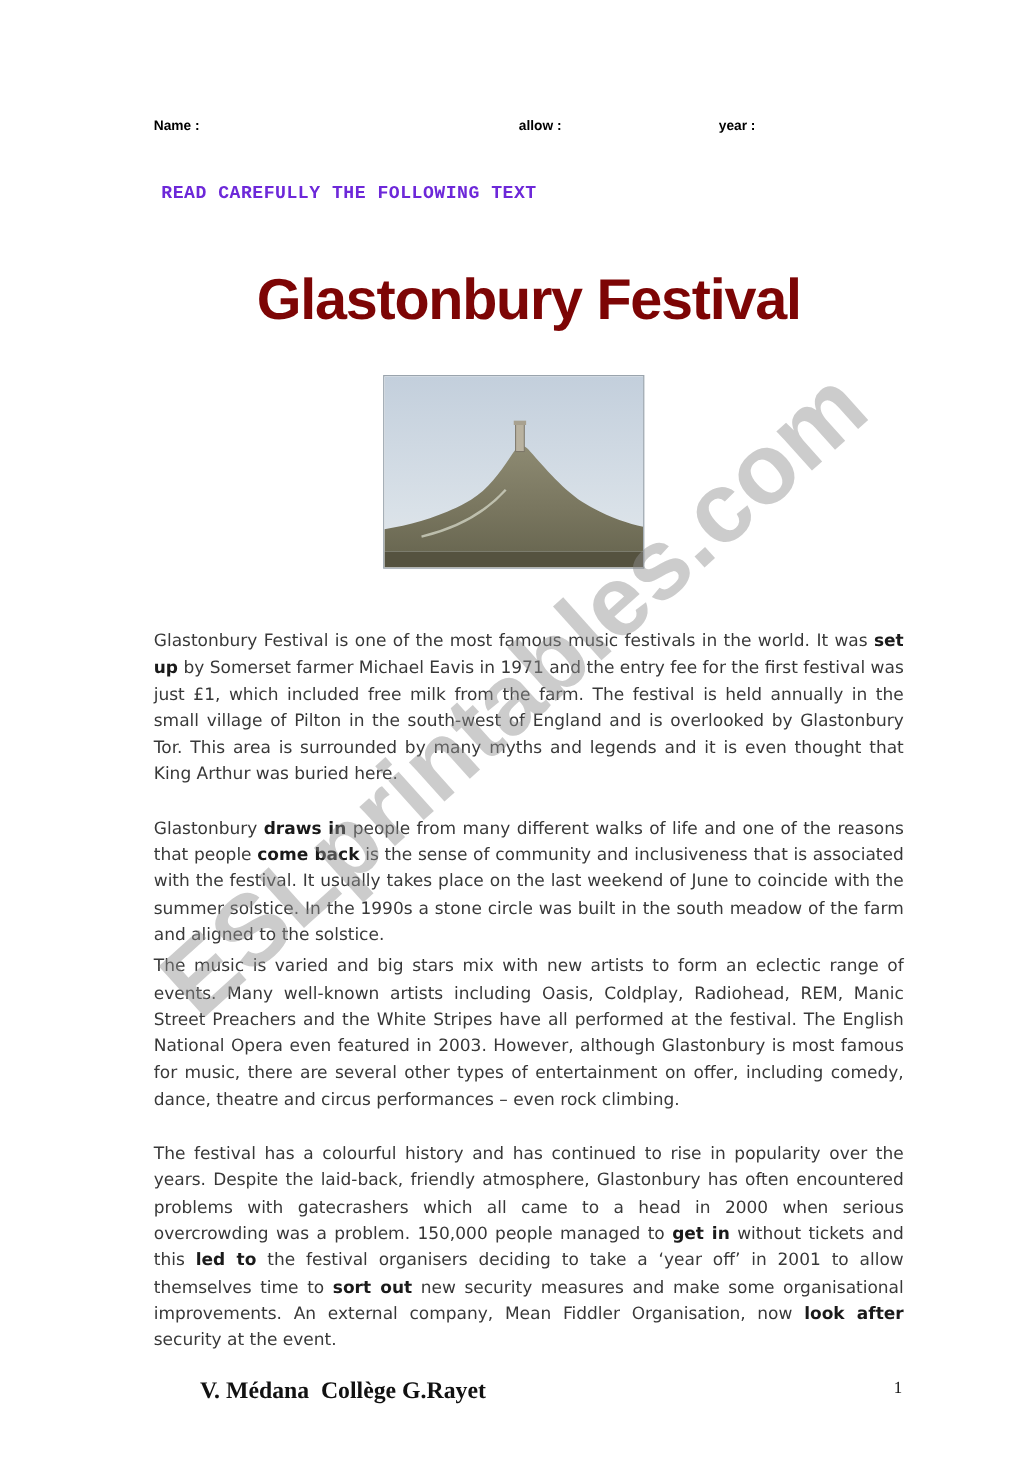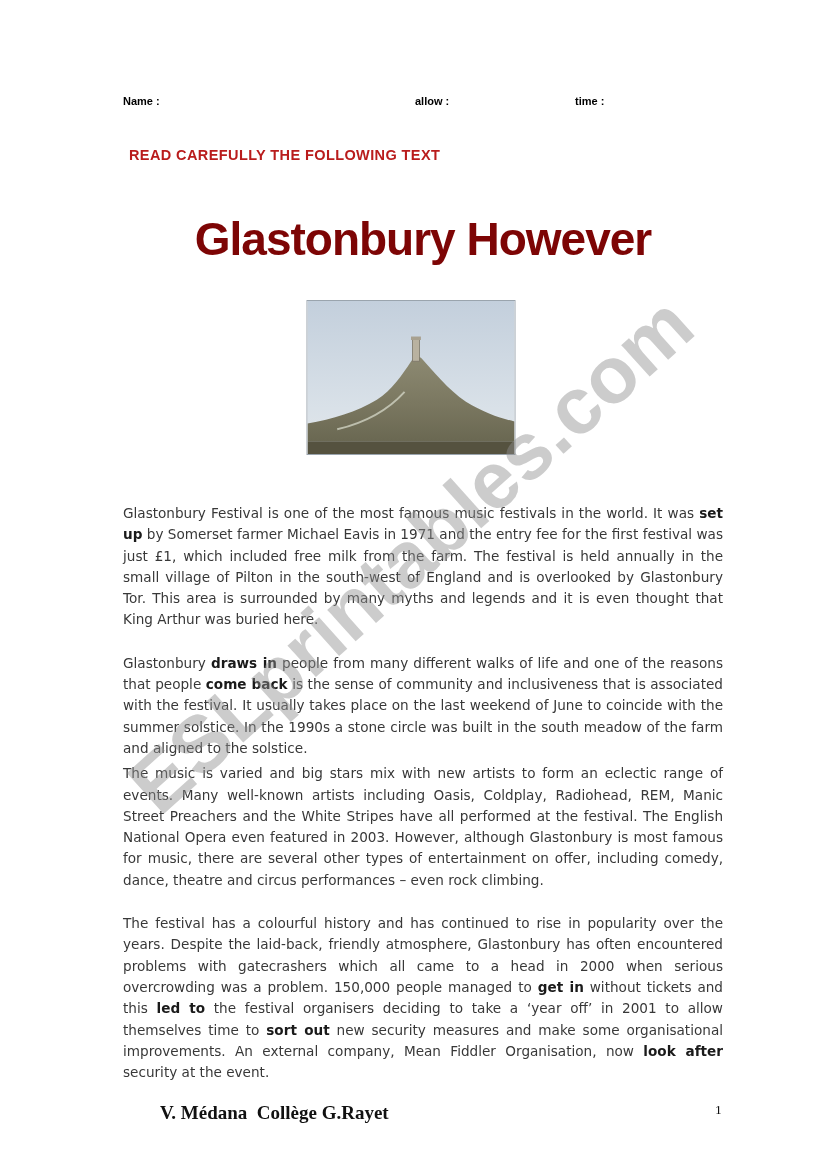--- a/index.html
+++ b/index.html
@@ -20,22 +20,22 @@
     font-family: "Liberation Sans", sans-serif;
     font-weight: bold; font-size: 11px; color: #000;
   }
   .hdr-name { left: 0; }
   .hdr-form { left: 292px; }
   .hdr-date { left: 452px; }
 
   
   .instruction {
     position: absolute; left: 129px; top: 147px;
-    font-family: Liberation Sans, sans-serif;
-    font-weight: bold; font-size: 14.5px; color: #b91c1c;
+    font-family: Liberation Mono, monospace;
+    font-weight: bold; font-size: 14.5px; color: #6d28d9;
     letter-spacing: 0.4px;
   }
 
   
   .title {
     position: absolute; left: 123px; top: 212px; width: 600px;
     margin: 0; text-align: center;
     font-family: "Liberation Sans", sans-serif;
     font-weight: 900; font-size: 46px;
     color: #7d0505;
@@ -89,26 +89,26 @@
   }
 </style>
 </head>
 <body>
 
 <div class="page">
 
   <div class="header-row">
     <span class="hdr-name">Name :</span>
     <span class="hdr-form">allow :</span>
-    <span class="hdr-date">time :</span>
+    <span class="hdr-date">year :</span>
   </div>
 
   <div class="instruction">READ CAREFULLY THE FOLLOWING TEXT</div>
 
-  <h1 class="title">Glastonbury However</h1>
+  <h1 class="title">Glastonbury Festival</h1>
 
   <div class="photo">
     <svg viewBox="0 0 209 155" preserveAspectRatio="none">
       <defs>
         <linearGradient id="sky" x1="0" y1="0" x2="0" y2="1">
           <stop offset="0" stop-color="#c3cfdc"></stop>
           <stop offset="0.7" stop-color="#d9e1e8"></stop>
           <stop offset="1" stop-color="#e3e7ea"></stop>
         </linearGradient>
         <linearGradient id="hill" x1="0" y1="0" x2="0" y2="1">

